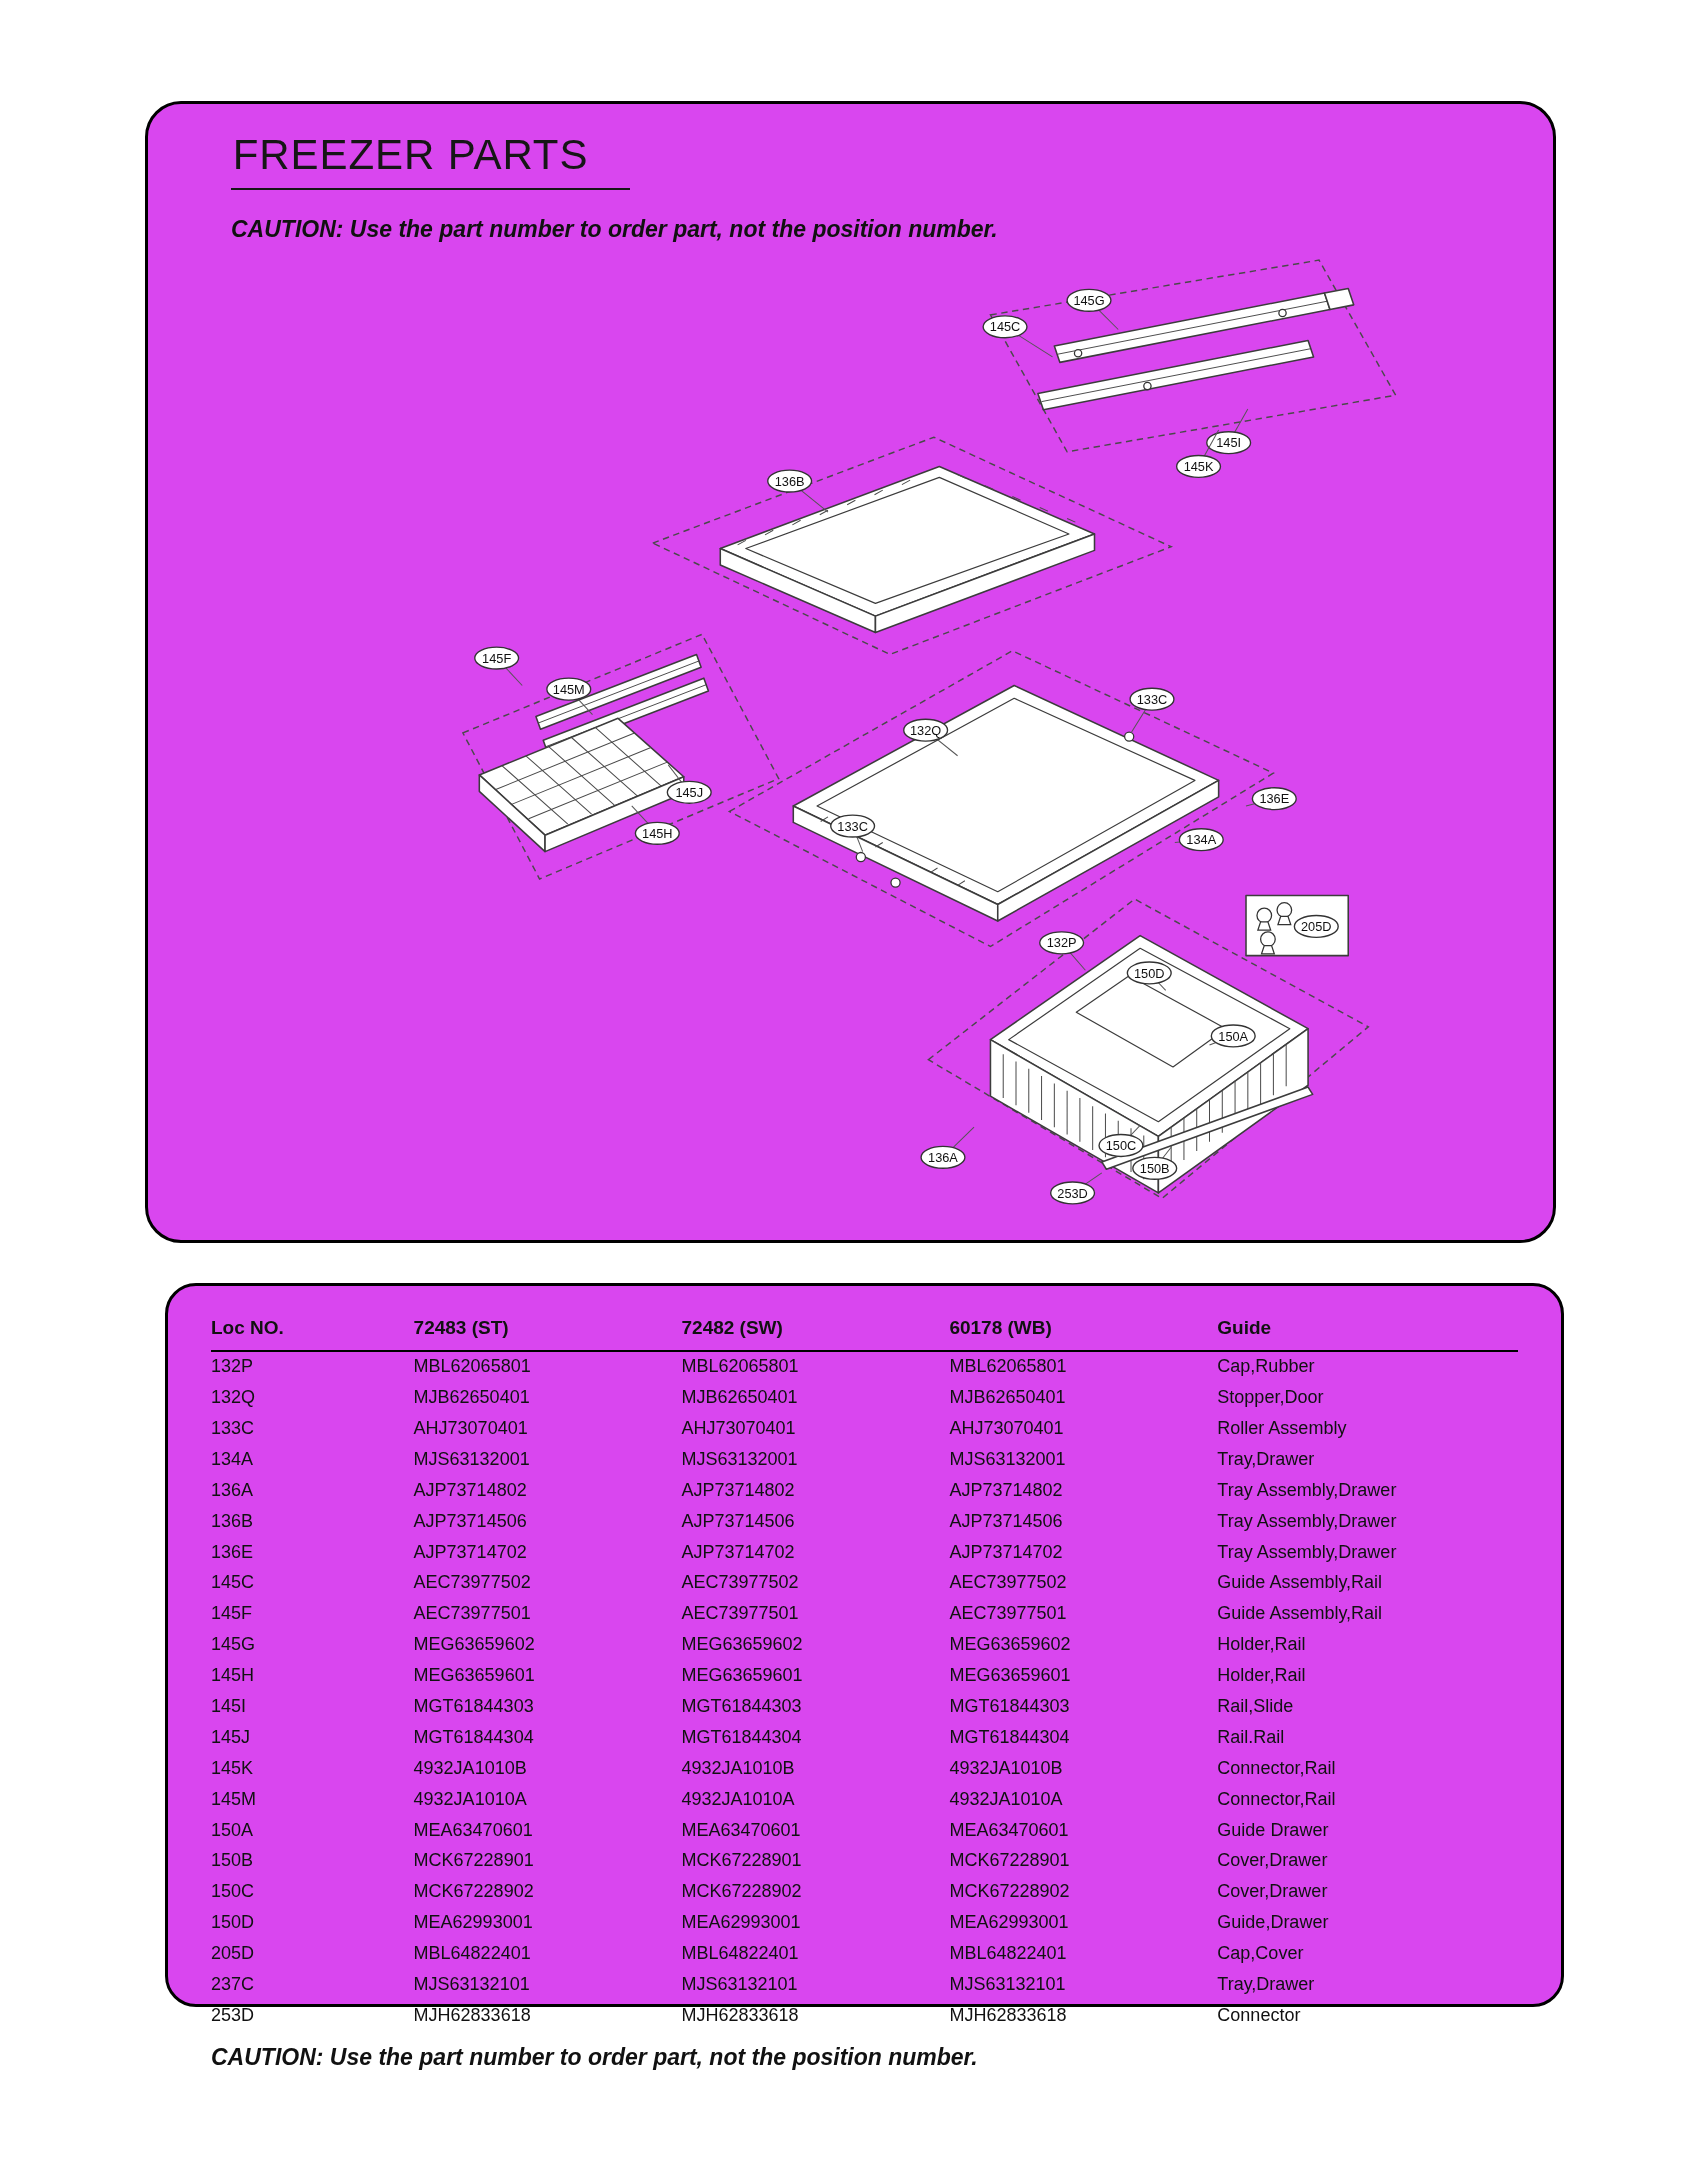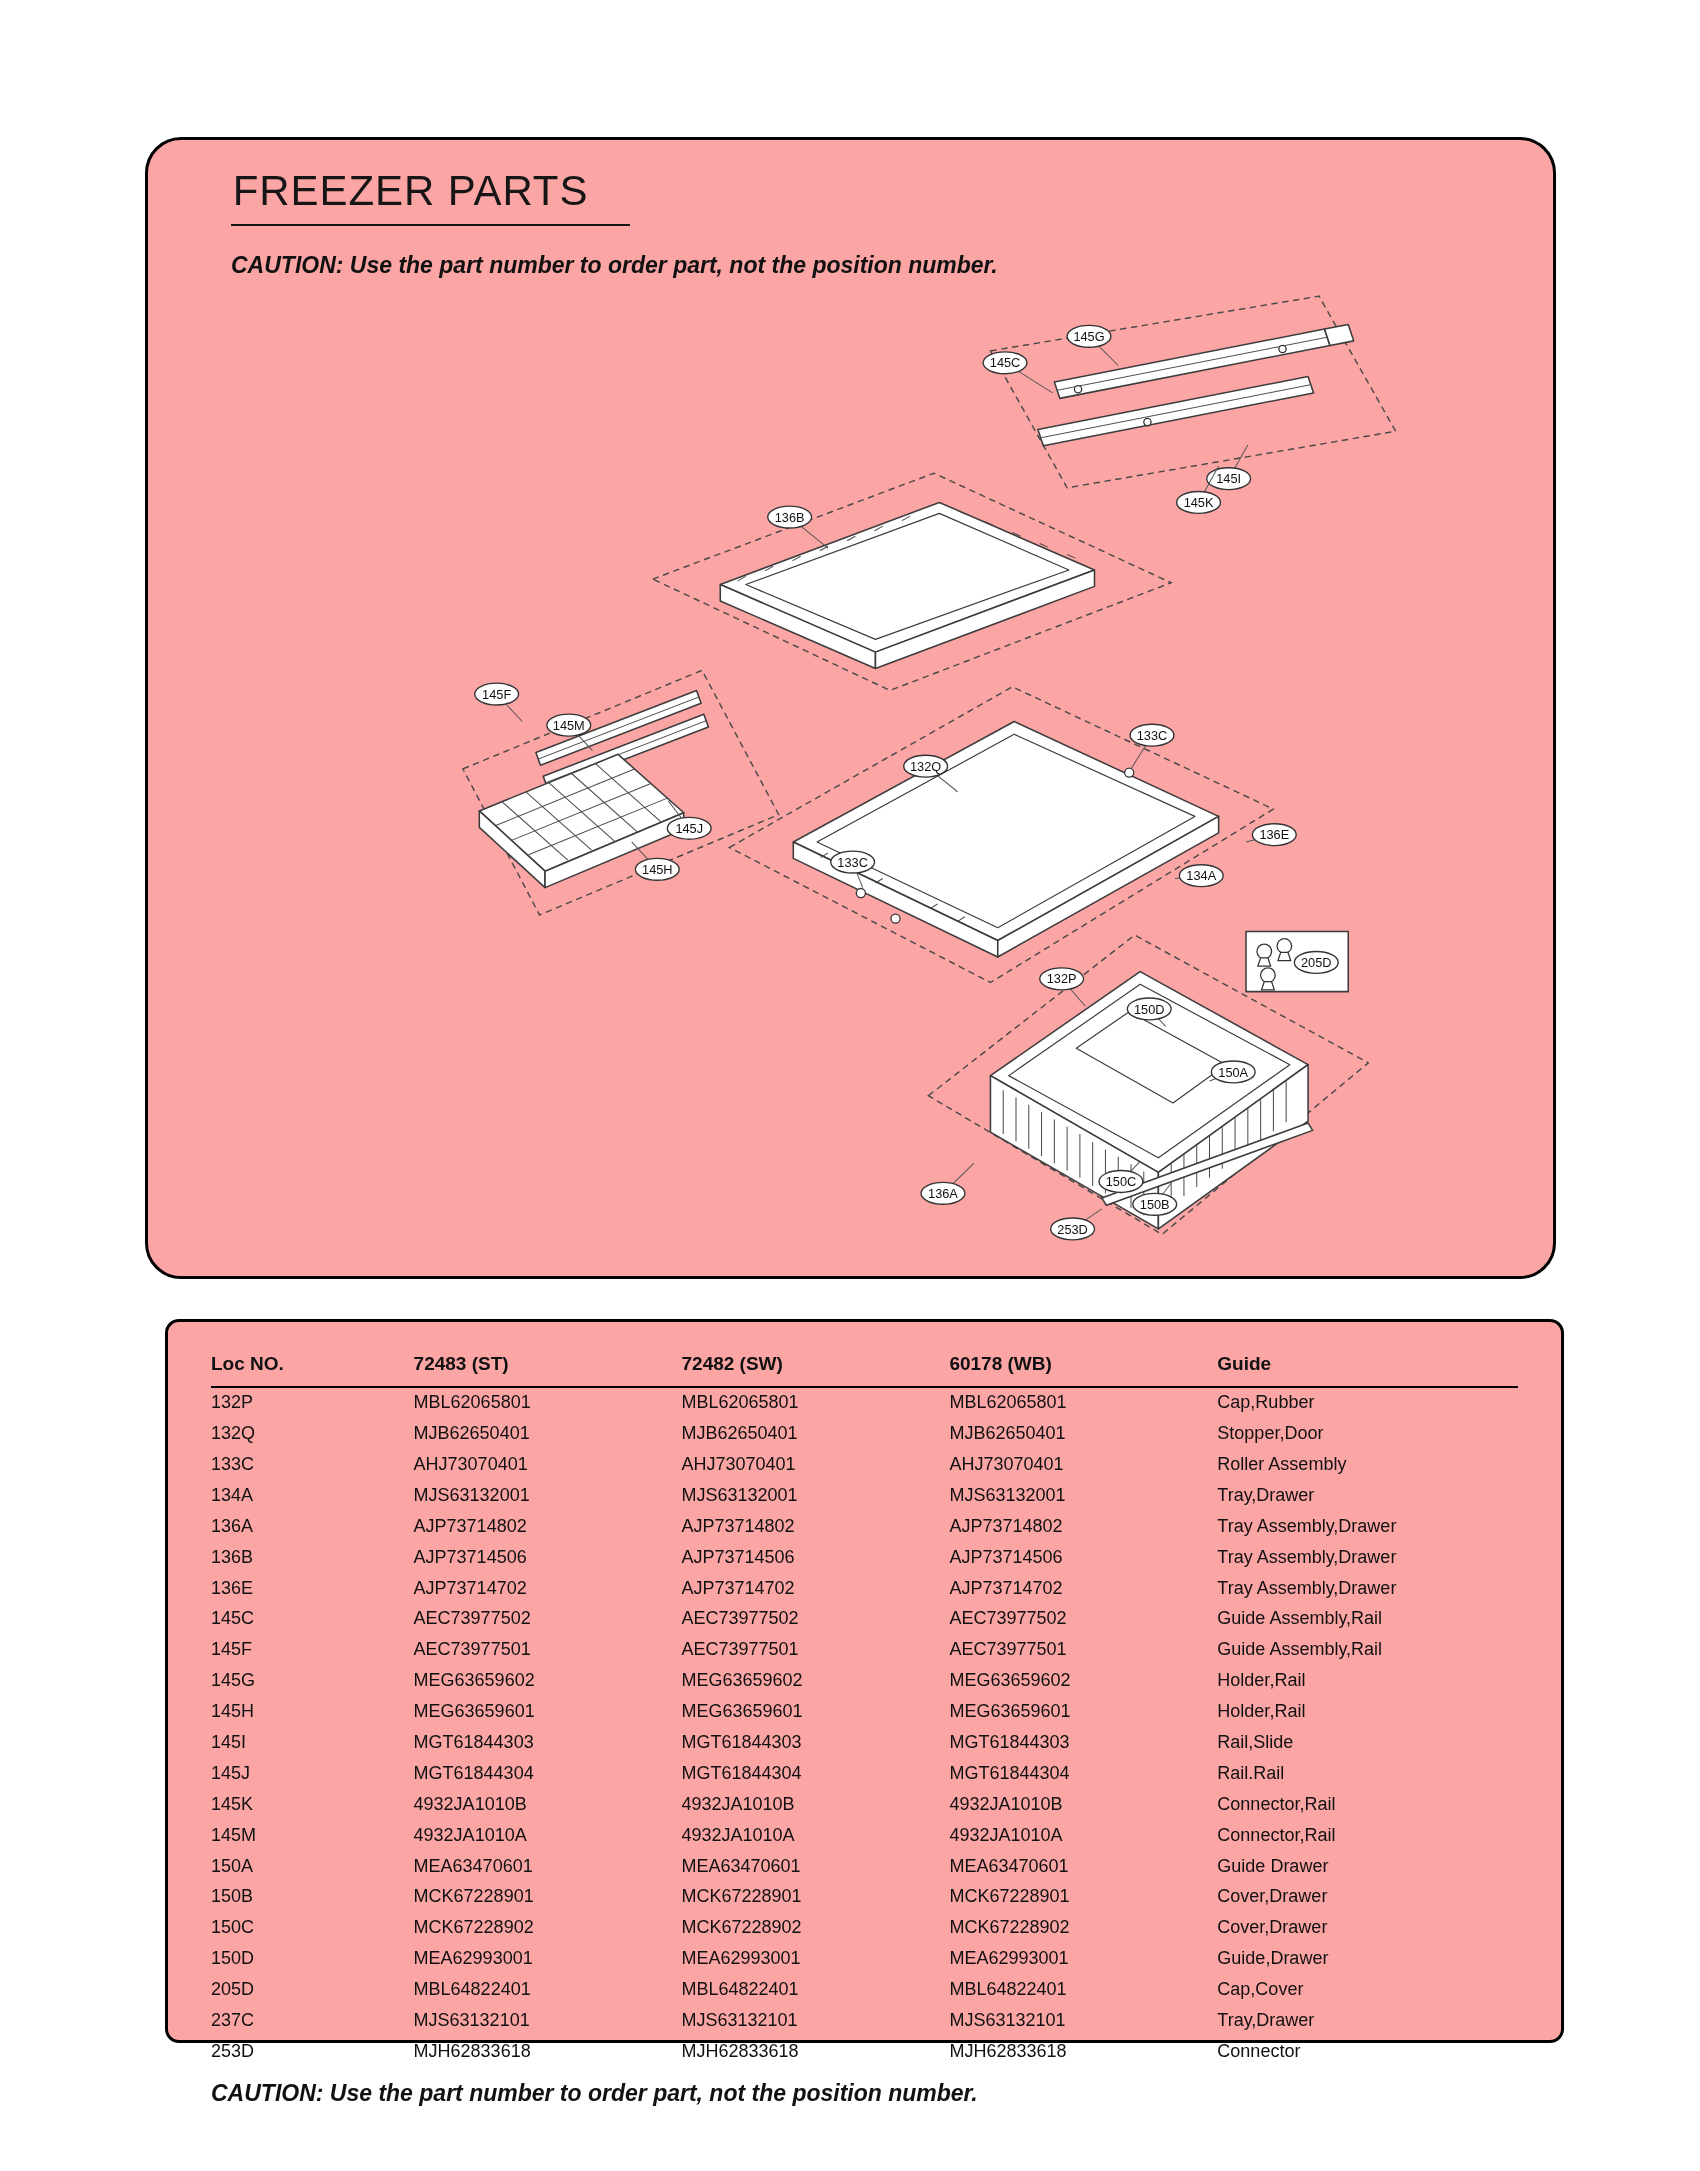--- a/index.html
+++ b/index.html
@@ -2,25 +2,25 @@
 <html style="font-size:14.5px"><head>
 <meta charset="utf-8">
 <style>
   * { margin:0; padding:0; box-sizing:border-box; }
   html,body { background:#ffffff; }
   body {
     width:1701px; height:2171px; position:relative;
     font-family:"Liberation Sans", sans-serif; color:#111;
   }
   .panel {
-    position:absolute; background:#fca5a5;
-    border:3.6px solid #000; border-radius:36px;margin-top:36px;
+    position:absolute; background:#d946ef;
+    border:3.6px solid #000; border-radius:36px;
   }
   .diagram-panel { left:145px; top:101px; width:1411px; height:1142px; }
-  .table-panel  { left:165px; top:1283px; width:1399px; height:724px; padding:23.5px 43px 0 43px; border-radius:14px; }
+  .table-panel  { left:165px; top:1283px; width:1399px; height:724px; padding:23.5px 43px 0 43px; border-radius:31px; }
 
   .page-title {
     position:absolute; left:83px; top:27px;
     font-size:42px; font-weight:normal; letter-spacing:0.9px; color:#161616;
     border-bottom:2.7px solid #161616; padding:0 42px 9px 1.8px; display:inline-block;
   }
   .caution { font-size:23px; font-weight:bold; font-style:italic; color:#111; }
   .caution-top { position:absolute; left:83px; top:112px; }
   .caution-bottom { margin-top:12.7px; }
 

